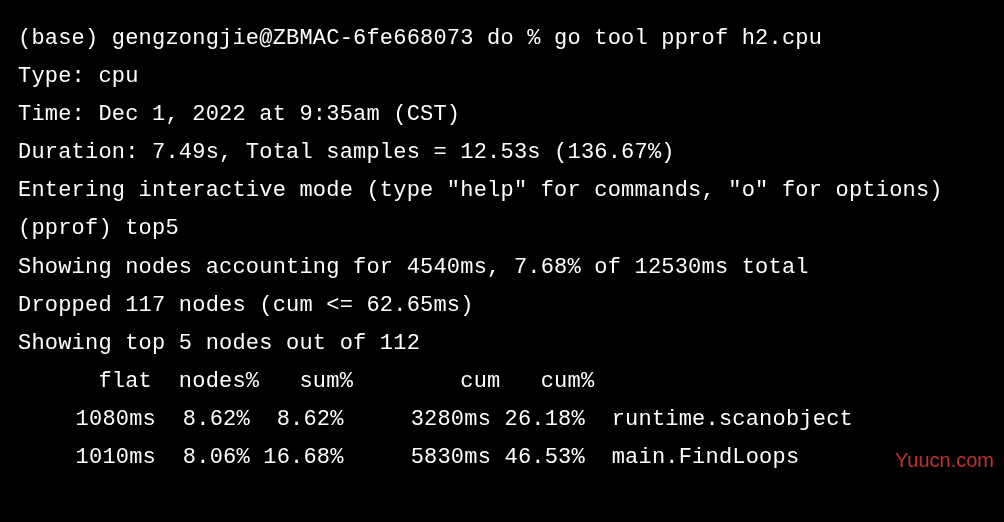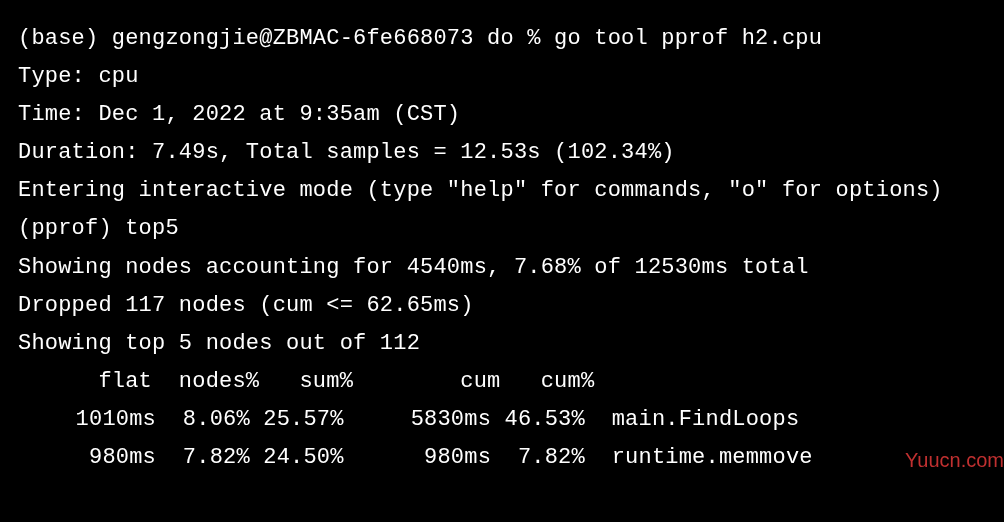--- a/index.html
+++ b/index.html
@@ -18,39 +18,39 @@
       width: 1004px;
       height: 522px;
       overflow: hidden;
       position: relative;
     }
     .line {
       white-space: pre;
     }
     .watermark {
       position: absolute;
-      right: 4px;
+      right: 14px;
       bottom: 50px;
       color: #c03030;
       font-size: 20px;
       font-family: Arial, sans-serif;
       letter-spacing: 0;
     }
   </style>
 </head>
 <body>
 
 <div class="line">(base) gengzongjie@ZBMAC-6fe668073 do % go tool pprof h2.cpu</div>
 <div class="line">Type: cpu</div>
 <div class="line">Time: Dec 1, 2022 at 9:35am (CST)</div>
-<div class="line">Duration: 7.49s, Total samples = 12.53s (102.34%)</div>
+<div class="line">Duration: 7.49s, Total samples = 12.53s (136.67%)</div>
 <div class="line">Entering interactive mode (type "help" for commands, "o" for options)</div>
 <div class="line">(pprof) top5</div>
 <div class="line">Showing nodes accounting for 4540ms, 7.68% of 12530ms total</div>
 <div class="line">Dropped 117 nodes (cum &lt;= 62.65ms)</div>
 <div class="line">Showing top 5 nodes out of 112</div>
 <div class="line">      flat  nodes%   sum%        cum   cum%</div>
 <div id="rows">
-    <div class="line">    1010ms  8.06% 25.57%     5830ms 46.53%  main.FindLoops</div>
-    <div class="line">     980ms  7.82% 24.50%      980ms  7.82%  runtime.memmove</div>
+    <div class="line">    1080ms  8.62%  8.62%     3280ms 26.18%  runtime.scanobject</div>
+    <div class="line">    1010ms  8.06% 16.68%     5830ms 46.53%  main.FindLoops</div>
   </div>
 
 <div class="watermark">Yuucn.com</div>
 
 </body></html>

